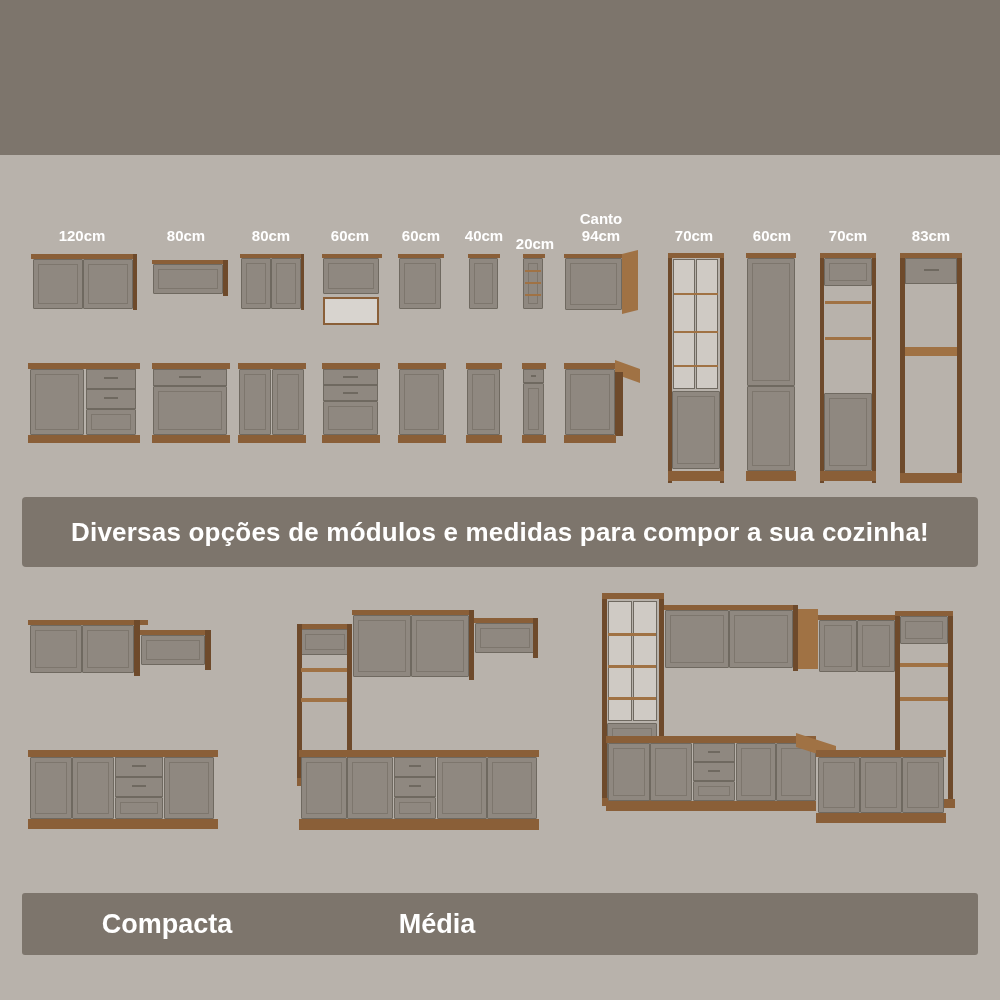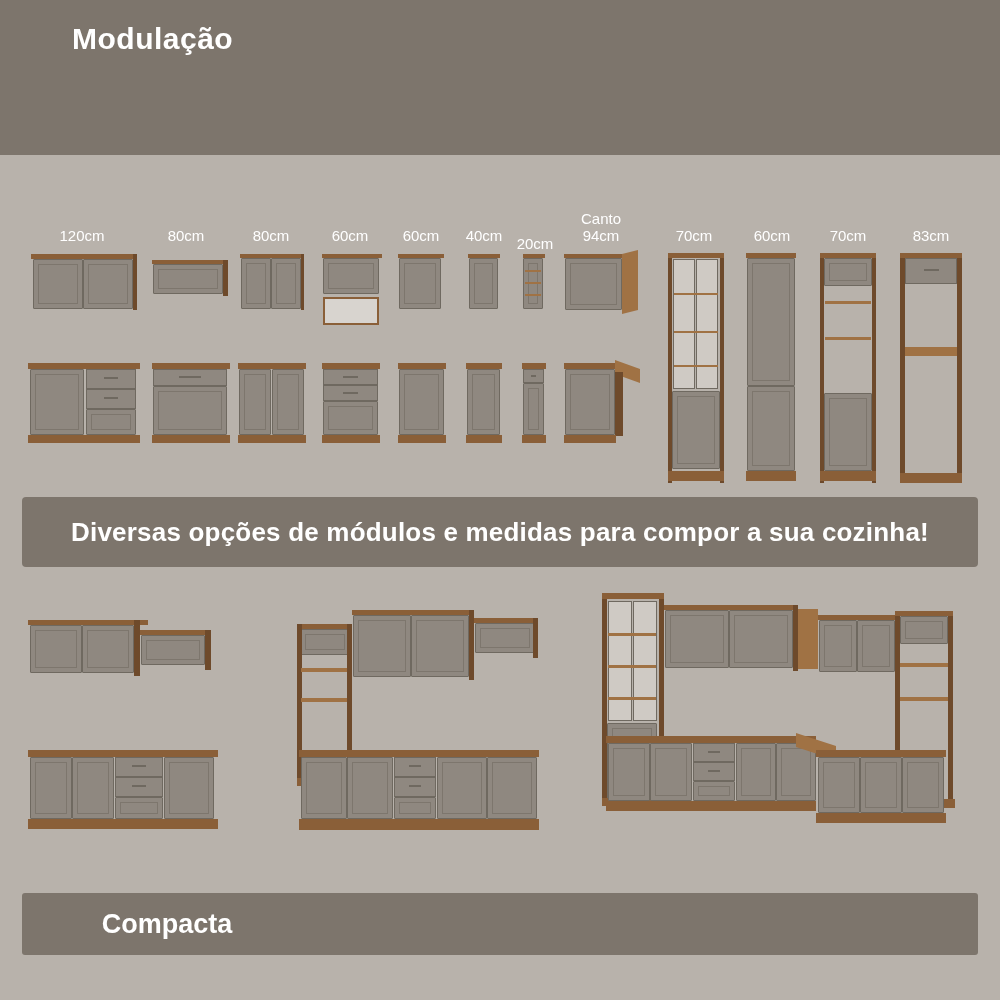--- a/index.html
+++ b/index.html
@@ -22,21 +22,21 @@
   .header .title{
     position:absolute;left:70px;top:58px;
     font-size:66px;color:#ffffff;font-weight:bold;letter-spacing:1px;
     line-height:1;
   }
   
   .modules{
     position:absolute;left:0;top:155px;width:1000px;height:340px;
   }
   .mod-label{
-    position:absolute;color:#ffffff;font-size:15px;font-weight:normal;
+    position:absolute;color:#ffffff;font-size:15px;font-weight:bold;
     text-align:center;white-space:nowrap;
   }
   .mod-label.two{line-height:17px;}
   
   .piece{position:absolute;}
   .door{
     position:absolute;background:#8f8880;border:1px solid #6f6960;
     box-sizing:border-box;border-radius:1px;
   }
   .door:after{
@@ -84,21 +84,20 @@
     justify-content:center;color:#ffffff;font-size:27px;font-weight:bold;
   }
   .footer .c1{left:0;width:290px;}
   .footer .c2{left:290px;width:250px;}
   .footer .c3{left:540px;width:416px;}
 </style>
 </head>
 <body>
 
 <div class="header">
-  <div class="sub">Modulação</div>
 </div>
 
 <div class="modules">
 
   <div class="mod-label" style="left:32px;top:72px;width:100px;">120cm</div>
   <div class="mod-label" style="left:146px;top:72px;width:80px;">80cm</div>
   <div class="mod-label" style="left:231px;top:72px;width:80px;">80cm</div>
   <div class="mod-label" style="left:310px;top:72px;width:80px;">60cm</div>
   <div class="mod-label" style="left:381px;top:72px;width:80px;">60cm</div>
   <div class="mod-label" style="left:444px;top:72px;width:80px;">40cm</div>
@@ -365,13 +364,14 @@
     <div class="wood" style="left:216px;top:157px;width:130px;height:7px;"></div>
     <div class="door" style="left:218px;top:164px;width:42px;height:56px;"></div>
     <div class="door" style="left:260px;top:164px;width:42px;height:56px;"></div>
     <div class="door" style="left:302px;top:164px;width:42px;height:56px;"></div>
     <div class="wood" style="left:216px;top:220px;width:130px;height:10px;"></div>
   </div>
 </div>
 
 <div class="footer">
   <div class="cell c1">Compacta</div>
+  <div class="cell c2">Média</div>
 </div>
 
 </body></html>

